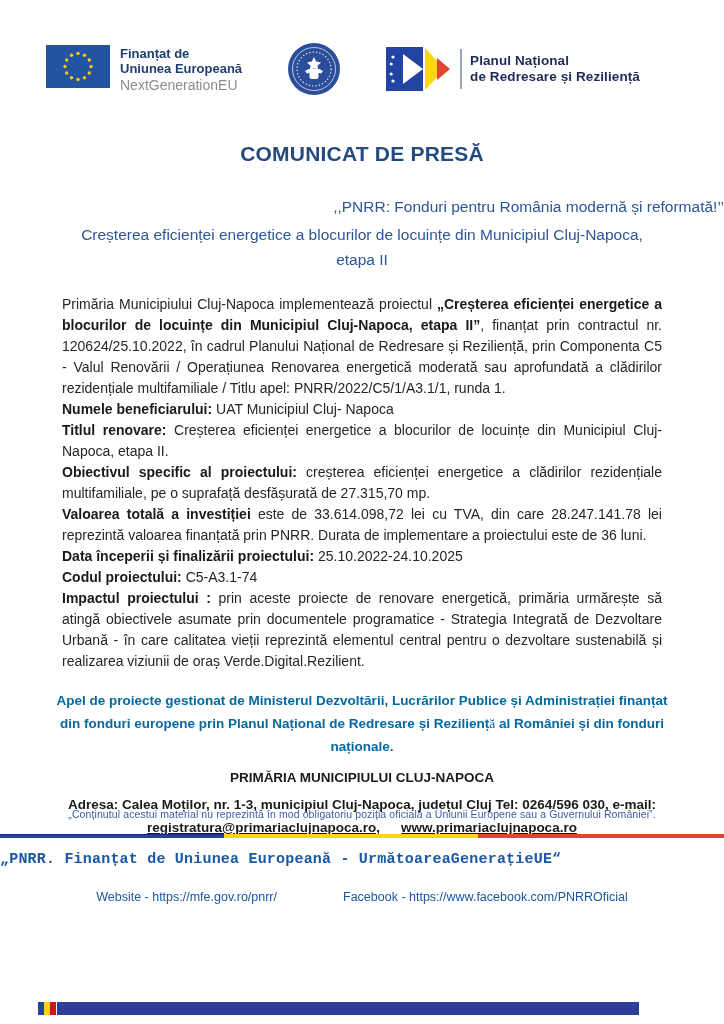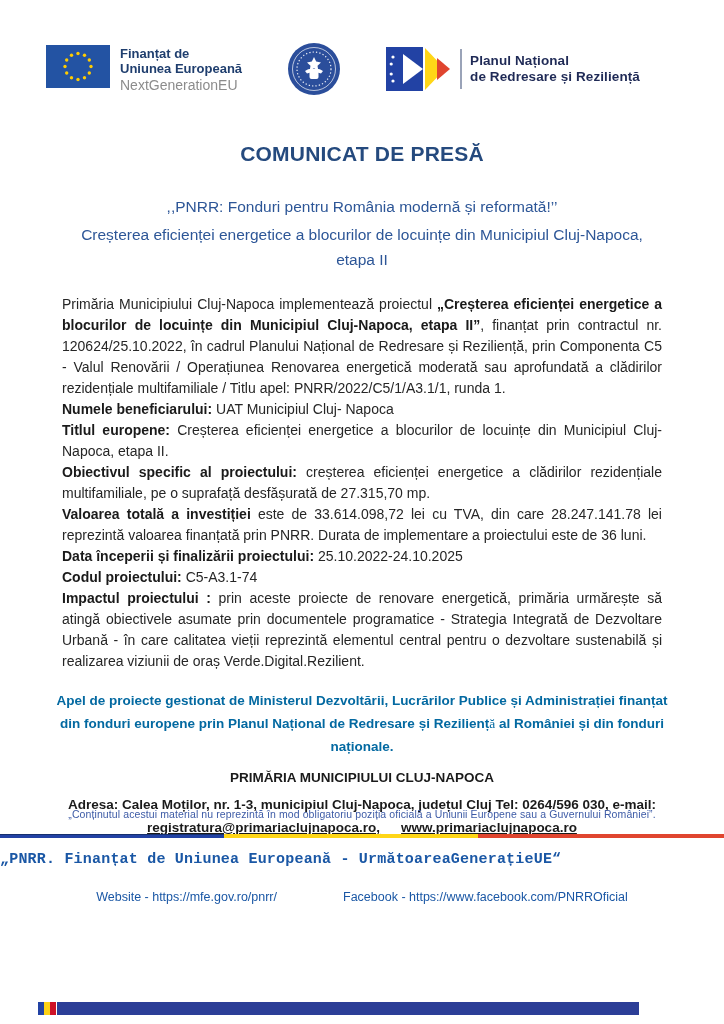--- a/index.html
+++ b/index.html
@@ -22,21 +22,21 @@
   .pnrr-logo { display:flex; align-items:center; gap:8px; }
   .pnrr-sep { width:2px; height:40px; background:#9aa3b8; }
   .pnrr-text { font-weight:bold; color:#1F2A56; font-size:13.5px; line-height:16px; letter-spacing:0.1px; }
 
   
   .title {
     margin-top:46px; text-align:center;
     font-size:21px; font-weight:bold; color:#254A7E; letter-spacing:0.2px;
   }
   .subtitle1 {
-    margin-top:32px; text-align:center;
+    margin-top:32px; text-align:right;
     font-size:15.5px; font-weight:normal; color:#2D5697;
   }
   .subtitle2 {
     margin:6px 62px 0; text-align:center;
     font-size:15.5px; font-weight:normal; color:#2D5697; line-height:25px;
   }
 
   
   .content { margin:22px 62px 0; }
   .content p { font-size:14px; line-height:21px; text-align:justify; color:#262626; }
@@ -147,21 +147,21 @@
     </div>
   </header>
 
   <div class="title">COMUNICAT DE PRESĂ</div>
   <div class="subtitle1">,,PNRR: Fonduri pentru România modernă și reformată!’’</div>
   <div class="subtitle2">Creșterea eficienței energetice a blocurilor de locuințe din Municipiul Cluj-Napoca, etapa II</div>
 
   <main class="content">
     <p><span>Primăria Municipiului Cluj-Napoca implementează proiectul </span><b>„Creșterea eficienței energetice a blocurilor de locuințe din Municipiul Cluj-Napoca, etapa II”</b><span>, finanțat prin contractul nr. 120624/25.10.2022, în cadrul Planului Național de Redresare și Reziliență, prin Componenta C5 - Valul Renovării / Operațiunea Renovarea energetică moderată sau aprofundată a clădirilor rezidențiale multifamiliale / Titlu apel: PNRR/2022/C5/1/A3.1/1, runda 1.</span></p>
     <p><b>Numele beneficiarului:</b><span> UAT Municipiul Cluj- Napoca</span></p>
-    <p><b>Titlul europene:</b><span> Creșterea eficienței energetice a blocurilor de locuințe din Municipiul Cluj-Napoca, etapa II.</span></p>
+    <p><b>Titlul renovare:</b><span> Creșterea eficienței energetice a blocurilor de locuințe din Municipiul Cluj-Napoca, etapa II.</span></p>
     <p><b>Obiectivul specific al proiectului:</b><span> creșterea eficienței energetice a clădirilor rezidențiale multifamiliale, pe o suprafață desfășurată de 27.315,70 mp.</span></p>
     <p><b>Valoarea totală a investiției</b><span> este de 33.614.098,72 lei cu TVA, din care 28.247.141.78 lei reprezintă valoarea finanțată prin PNRR. Durata de implementare a proiectului este de 36 luni.</span></p>
     <p><b>Data începerii și finalizării proiectului:</b><span> 25.10.2022-24.10.2025</span></p>
     <p><b>Codul proiectului:</b><span> C5-A3.1-74</span></p>
     <p><b>Impactul proiectului :</b><span> prin aceste proiecte de renovare energetică, primăria urmărește să atingă obiectivele asumate prin documentele programatice - Strategia Integrată de Dezvoltare Urbană - în care calitatea vieții reprezintă elementul central pentru o dezvoltare sustenabilă și realizarea viziunii de oraș Verde.Digital.Rezilient.</span></p>
   </main>
 
   <p class="apel"><b>Apel de proiecte gestionat de Ministerul Dezvoltării, Lucrărilor Publice și Administrației finanțat din fonduri europene prin Planul Național de Redresare și Rezilienț</b><span class="ae">ă</span><b> al României și din fonduri naționale.</b></p>
 
   <p class="city-title">PRIMĂRIA MUNICIPIULUI CLUJ-NAPOCA</p>

